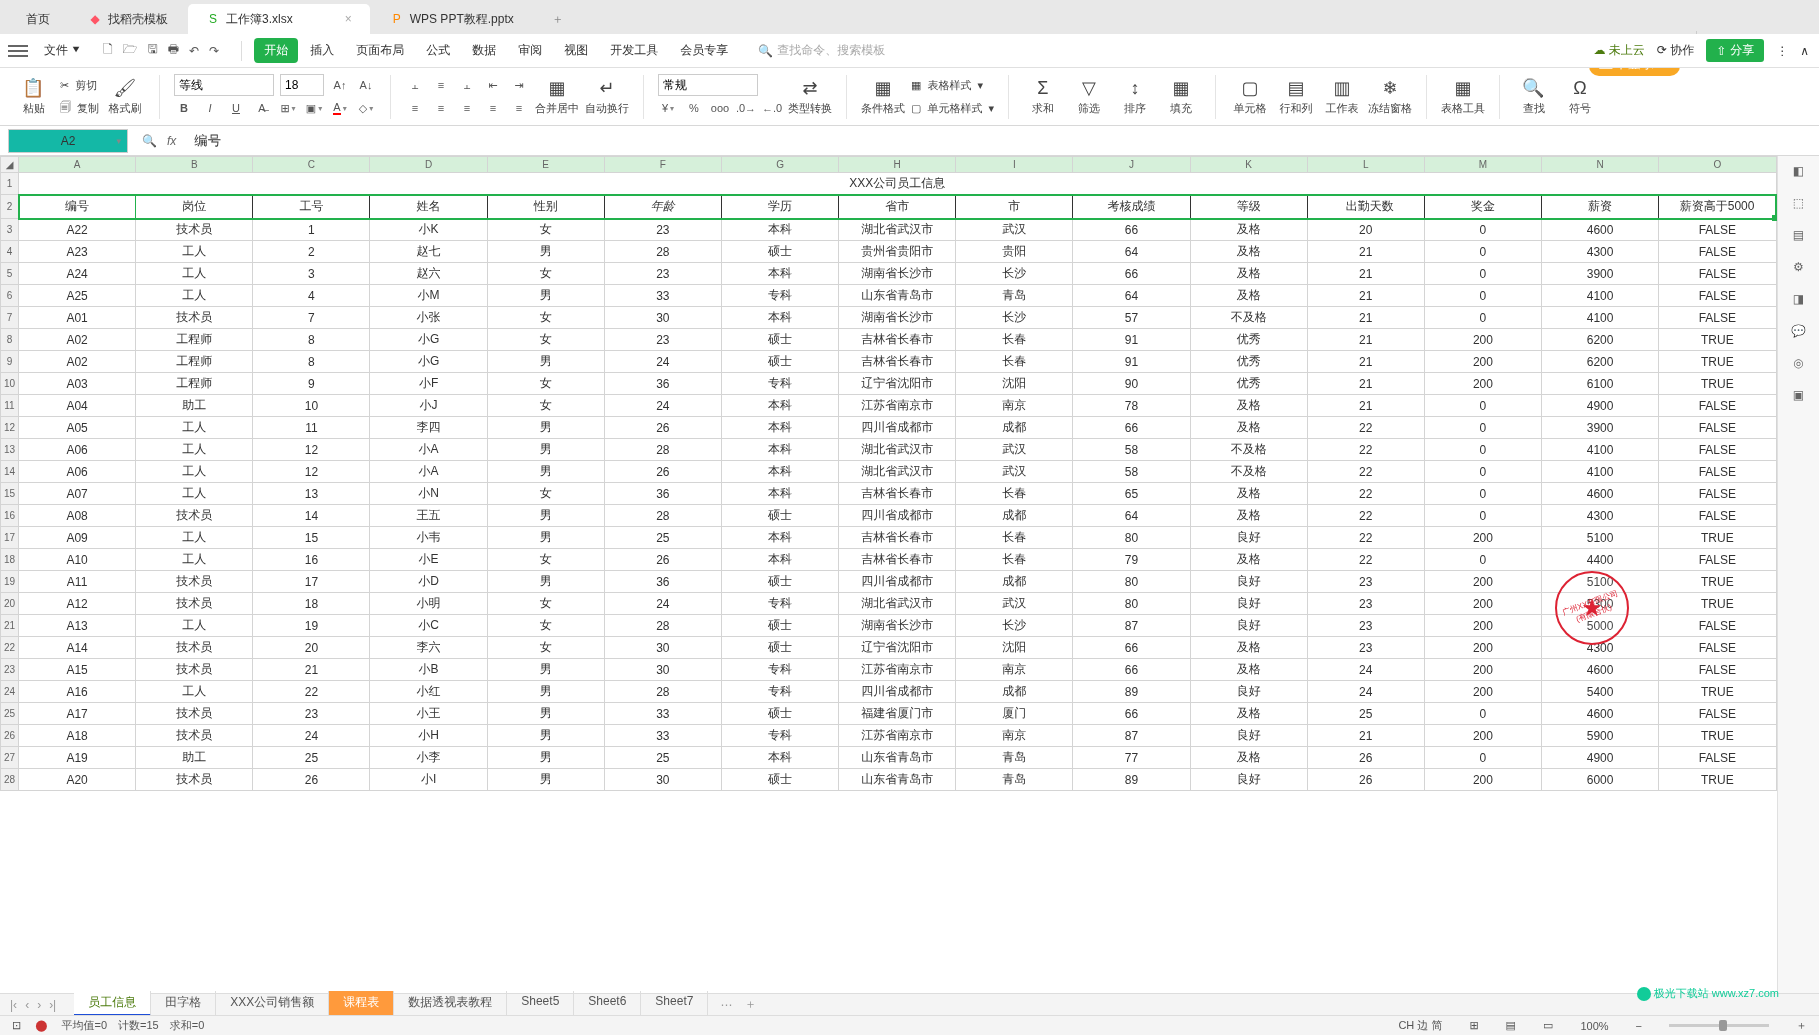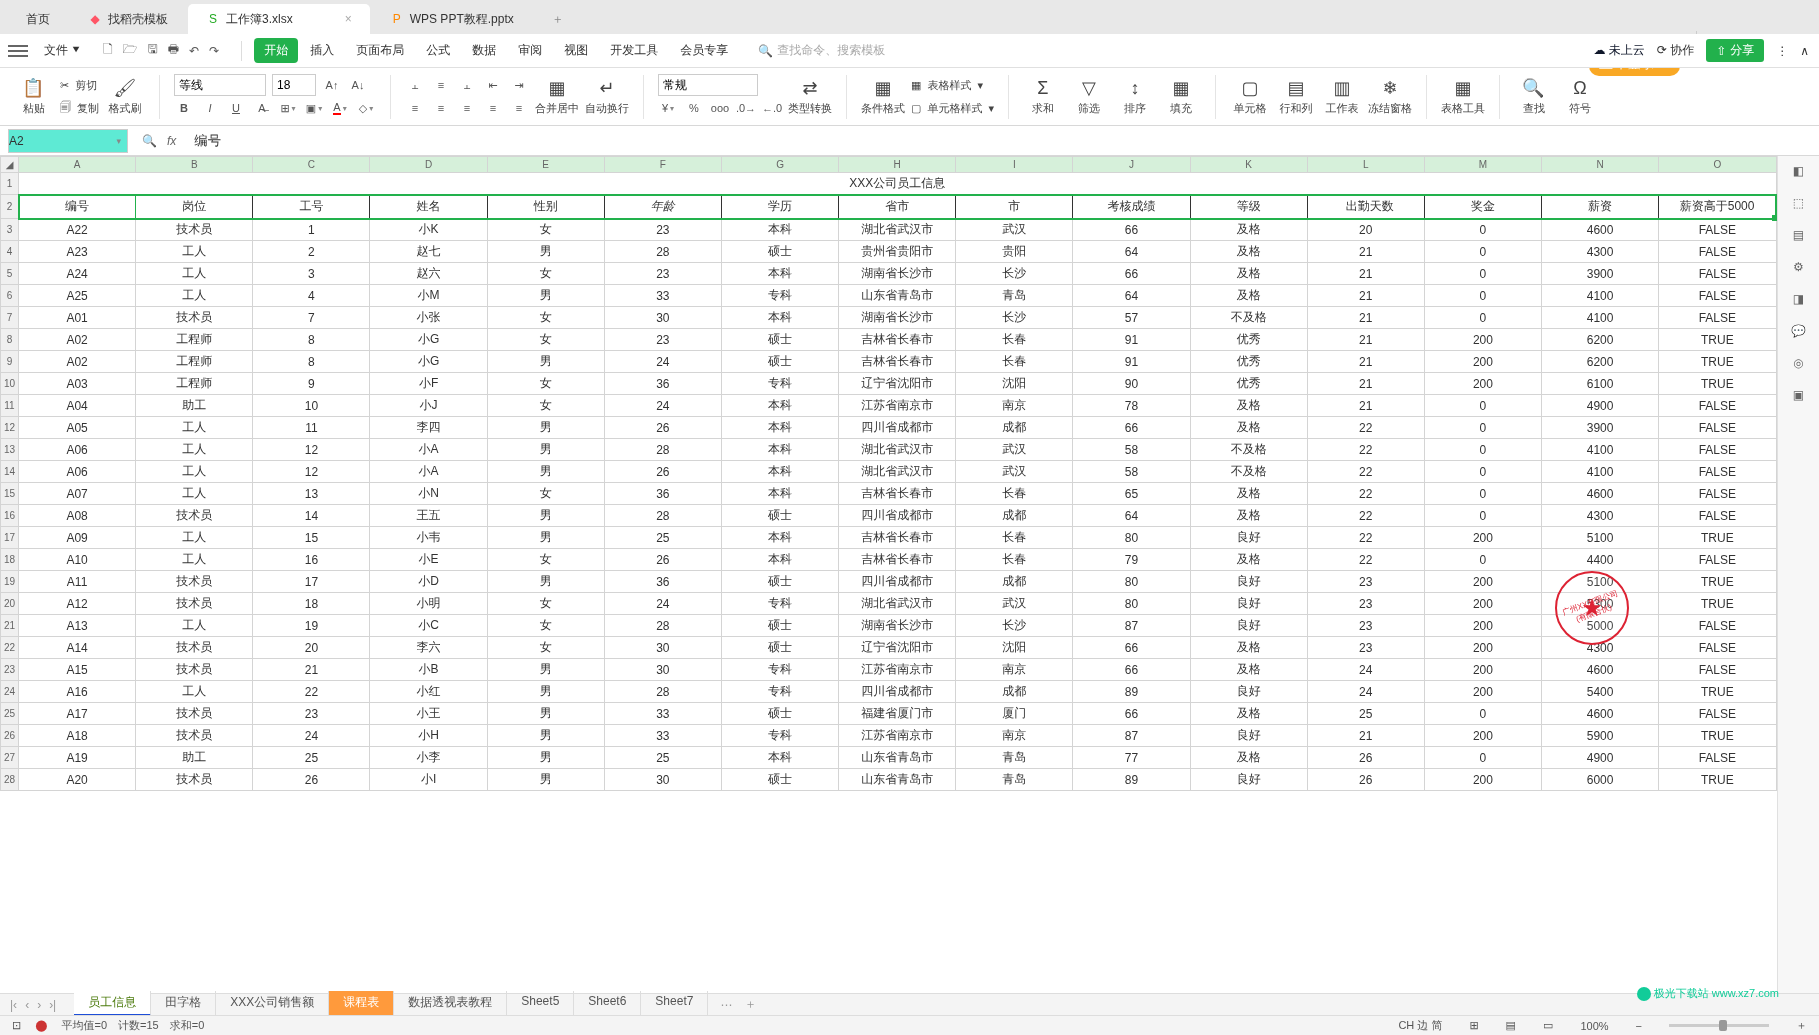--- a/index.html
+++ b/index.html
@@ -34,29 +34,29 @@
 
 
 .ribbon { height: 58px; background: #fff; border-bottom: 1px solid #d8d8d8; display: flex; align-items: center; padding: 0 8px; gap: 8px; }
 .ribbon .group { display: flex; align-items: center; gap: 6px; padding: 0 6px; height: 50px; }
 .ribbon .vsep { width: 1px; height: 44px; background: #e4e4e4; }
 .ribbon .big { display: flex; flex-direction: column; align-items: center; justify-content: center; gap: 2px; font-size: 11px; color: #444; min-width: 40px; }
 .ribbon .big .ico { font-size: 18px; height: 22px; display: flex; align-items: center; }
 .ribbon .stack { display: flex; flex-direction: column; gap: 3px; font-size: 11px; color: #444; }
 .ribbon .stack .row { display: flex; align-items: center; gap: 6px; height: 20px; }
 .ribbon select, .ribbon .combo { height: 22px; border: 1px solid #ccc; background: #fff; font-size: 12px; padding: 0 4px; }
-.ribbon .fontname { width: 92px; }
+.ribbon .fontname { width: 100px; }
 .ribbon .fontsize { width: 44px; }
 .ribbon .numfmt { width: 100px; }
 .ribbon .ibtn { width: 20px; height: 20px; display: inline-flex; align-items: center; justify-content: center; color: #555; border-radius: 2px; }
 .ribbon .ibtn.drop::after { content: "▾"; font-size: 8px; margin-left: 2px; color: #888; }
 
 
 .fbar { height: 30px; border-bottom: 1px solid #d8d8d8; display: flex; align-items: center; }
-.fbar .namebox { width: 120px; height: 24px; border: 1px solid #ccc; margin-left: 8px; display: flex; align-items: center; position: relative; background: #5eead4; }
+.fbar .namebox { width: 120px; height: 24px; border: 1px solid #ccc; margin-left: 8px; display: flex; align-items: center; justify-content: center; position: relative; background: #14b8a6; }
 .fbar .namebox::after { content: "▾"; position: absolute; right: 6px; font-size: 9px; color: #888; }
 .fbar .fx { margin: 0 14px; color: #666; display: flex; align-items: center; gap: 10px; }
 .fbar .formula { flex: 1; padding-left: 4px; color: #333; border: none; height: 24px; outline: none; }
 
 
 .gridwrap { position: absolute; top: 156px; bottom: 42px; left: 0; right: 42px; overflow: hidden; background: #fff; }
 .gridwrap table { border-collapse: collapse; table-layout: fixed; width: 100%; }
 .gridwrap th.rowhdr, .gridwrap td.rowhdr { width: 18px; background: #f0f0f0; border: 1px solid #d4d4d4; text-align: center; font-size: 10px; color: #666; font-weight: normal; }
 .colhdr-row th { background: #f0f0f0; border: 1px solid #d4d4d4; font-size: 10px; font-weight: normal; color: #666; height: 16px; }
 .colhdr-row th.sel { background: #d6f0da; }
@@ -148,21 +148,21 @@
       <div class="mtab">审阅</div>
       <div class="mtab">视图</div>
       <div class="mtab">开发工具</div>
       <div class="mtab">会员专享</div>
     </div>
   <div class="search">
     <span>🔍</span>
     <span>查找命令、搜索模板</span>
   </div>
   <div class="right">
-    <span style="color:#0f172a">☁ <span>未上云</span></span>
+    <span style="color:#4d7c0f">☁ <span>未上云</span></span>
     <span>⟳ <span>协作</span></span>
     <div class="share-btn">⇧ <span>分享</span></div>
     <span>⋮</span>
     <span>∧</span>
   </div>
 </div>
 
 <div class="ribbon">
   <div class="group">
     <div class="big">

